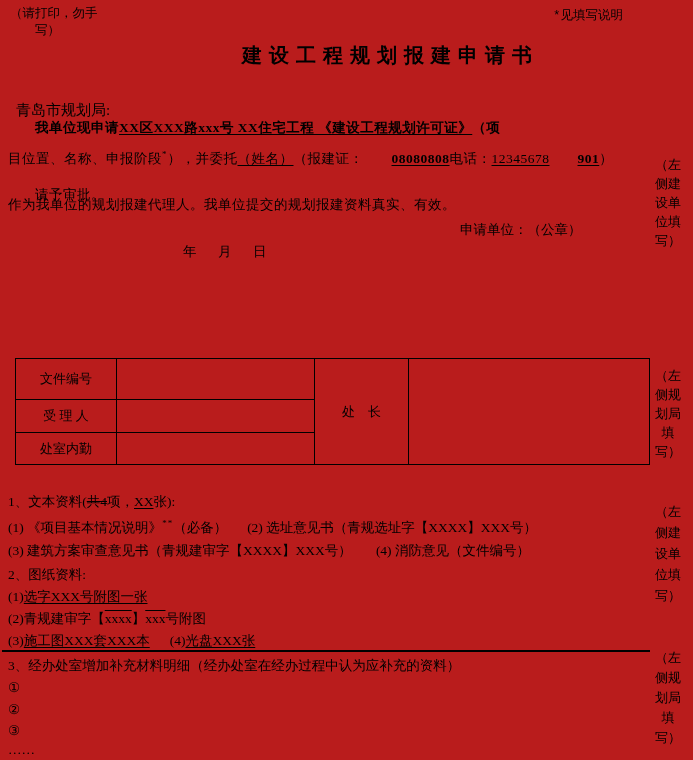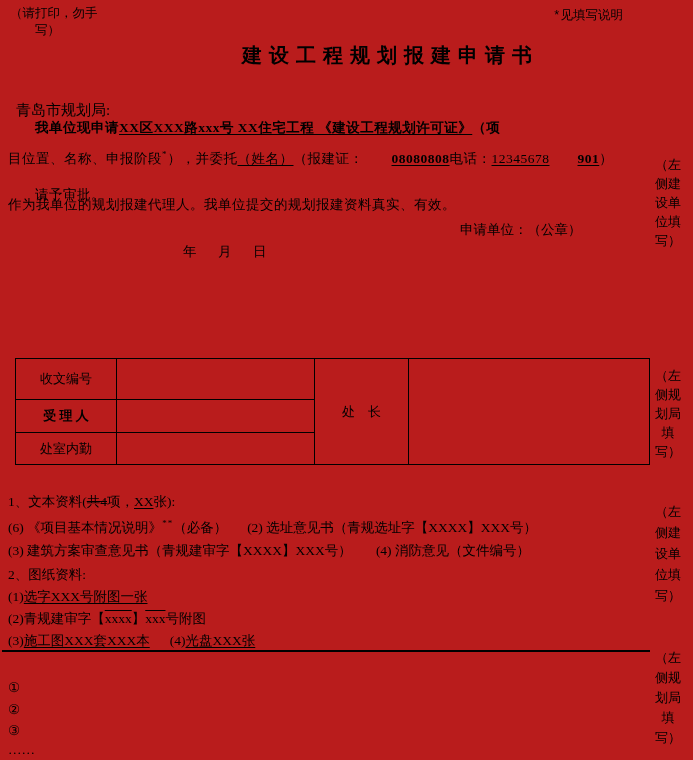--- a/index.html
+++ b/index.html
@@ -22,21 +22,21 @@
   .dateline{left:183px;top:243px;font-size:13.5px;letter-spacing:4px;}
   .u{text-decoration:underline;text-underline-offset:2px;}
   .ov{text-decoration:overline;}
   .strike{text-decoration:line-through;}
   .b{font-weight:bold;margin-left:28px;}
   .sup{font-size:9px;vertical-align:super;letter-spacing:1px;}
   table.recv{position:absolute;left:15px;top:358px;border-collapse:collapse;table-layout:fixed;}
   table.recv td{border:1.5px solid #000;font-size:13px;padding:0;}
   td.lab{text-align:center;vertical-align:middle;}
   .c1{width:100px;} .c2{width:197px;} .c3{width:93px;} .c4{width:240px;}
-  .r1{height:40px;} .r2{height:32px;font-weight:bold;} .r3{height:31px;}
+  .r1{height:40px;} .r2{height:32px;} .r3{height:31px;}
   .att{left:8px;font-size:13.5px;}
   .a-head{top:467px;}
   .s1-head{top:493px;}
   .s1-l1{top:518px;}
   .s1-l2{top:542px;}
   .s2-head{top:566px;}
   .s2-l1{top:588px;}
   .s2-l2{top:610px;}
   .s2-l3{top:632px;}
   .gap20{margin-left:20px;text-align:center;}
@@ -71,53 +71,54 @@
 
   <div class="abs pline l3">作为我单位的规划报建代理人。我单位提交的规划报建资料真实、有效。</div>
   <div class="abs pline l4">请予审批。</div>
 
   <div class="abs applicant">申请单位：（公章）</div>
   <div class="abs dateline">年　月　日</div>
 
   <table class="recv">
     <tbody>
         <tr>
-      <td class="lab c1 r1">收文编号</td>
+      <td class="lab c1 r1">文件编号</td>
       <td class="c2 r1"></td>
       <td class="lab c3" rowspan="3">处　长</td>
       <td class="c4" rowspan="3"></td>
     </tr>
     <tr>
       <td class="lab c1 r2">受 理 人</td>
       <td class="c2 r2"></td>
     </tr>
     <tr>
       <td class="lab c1 r3">处室内勤</td>
       <td class="c2 r3"></td>
     </tr>
   </tbody>
     </table>
 
 
   <div class="abs att s1-head"><span>1、文本资料(</span><span class="strike">共4</span><span>项，</span><span class="u">XX</span><span>张):</span></div>
 
-  <div class="abs att s1-l1"><span>(6) 《项目基本情况说明》</span><span class="sup">**</span><span>（必备）</span><span class="gap20">(2) 选址意见书（青规选址字【XXXX】XXX号）</span></div>
+  <div class="abs att s1-l1"><span>(1) 《项目基本情况说明》</span><span class="sup">**</span><span>（必备）</span><span class="gap20">(2) 选址意见书（青规选址字【XXXX】XXX号）</span></div>
 
   <div class="abs att s1-l2"><span>(3) 建筑方案审查意见书（青规建审字【XXXX】XXX号）</span><span class="gap24">(4) 消防意见（文件编号）</span></div>
 
   <div class="abs att s2-head">2、图纸资料:</div>
 
   <div class="abs att s2-l1"><span>(1)</span><span class="u">选字XXX号附图一张</span></div>
 
   <div class="abs att s2-l2"><span>(2)青规建审字【</span><span class="ov">xxxx</span><span>】</span><span class="ov">xxx</span><span>号附图</span></div>
 
   <div class="abs att s2-l3"><span>(3)</span><span class="u">施工图XXX套XXX本</span><span class="gap20">(4)</span><span class="u">光盘XXX张</span></div>
 
   <div class="hrule"></div>
 
+  <div class="abs att s3-head">3、经办处室增加补充材料明细（经办处室在经办过程中认为应补充的资料）</div>
   <div class="abs att s3-i0">①</div>
   <div class="abs att s3-i1">②</div>
   <div class="abs att s3-i2">③</div>
   <div class="abs att s3-i3">……</div>
 
   <div class="mnote m1">（左
 侧建
 设单
 位填
 写）</div>

